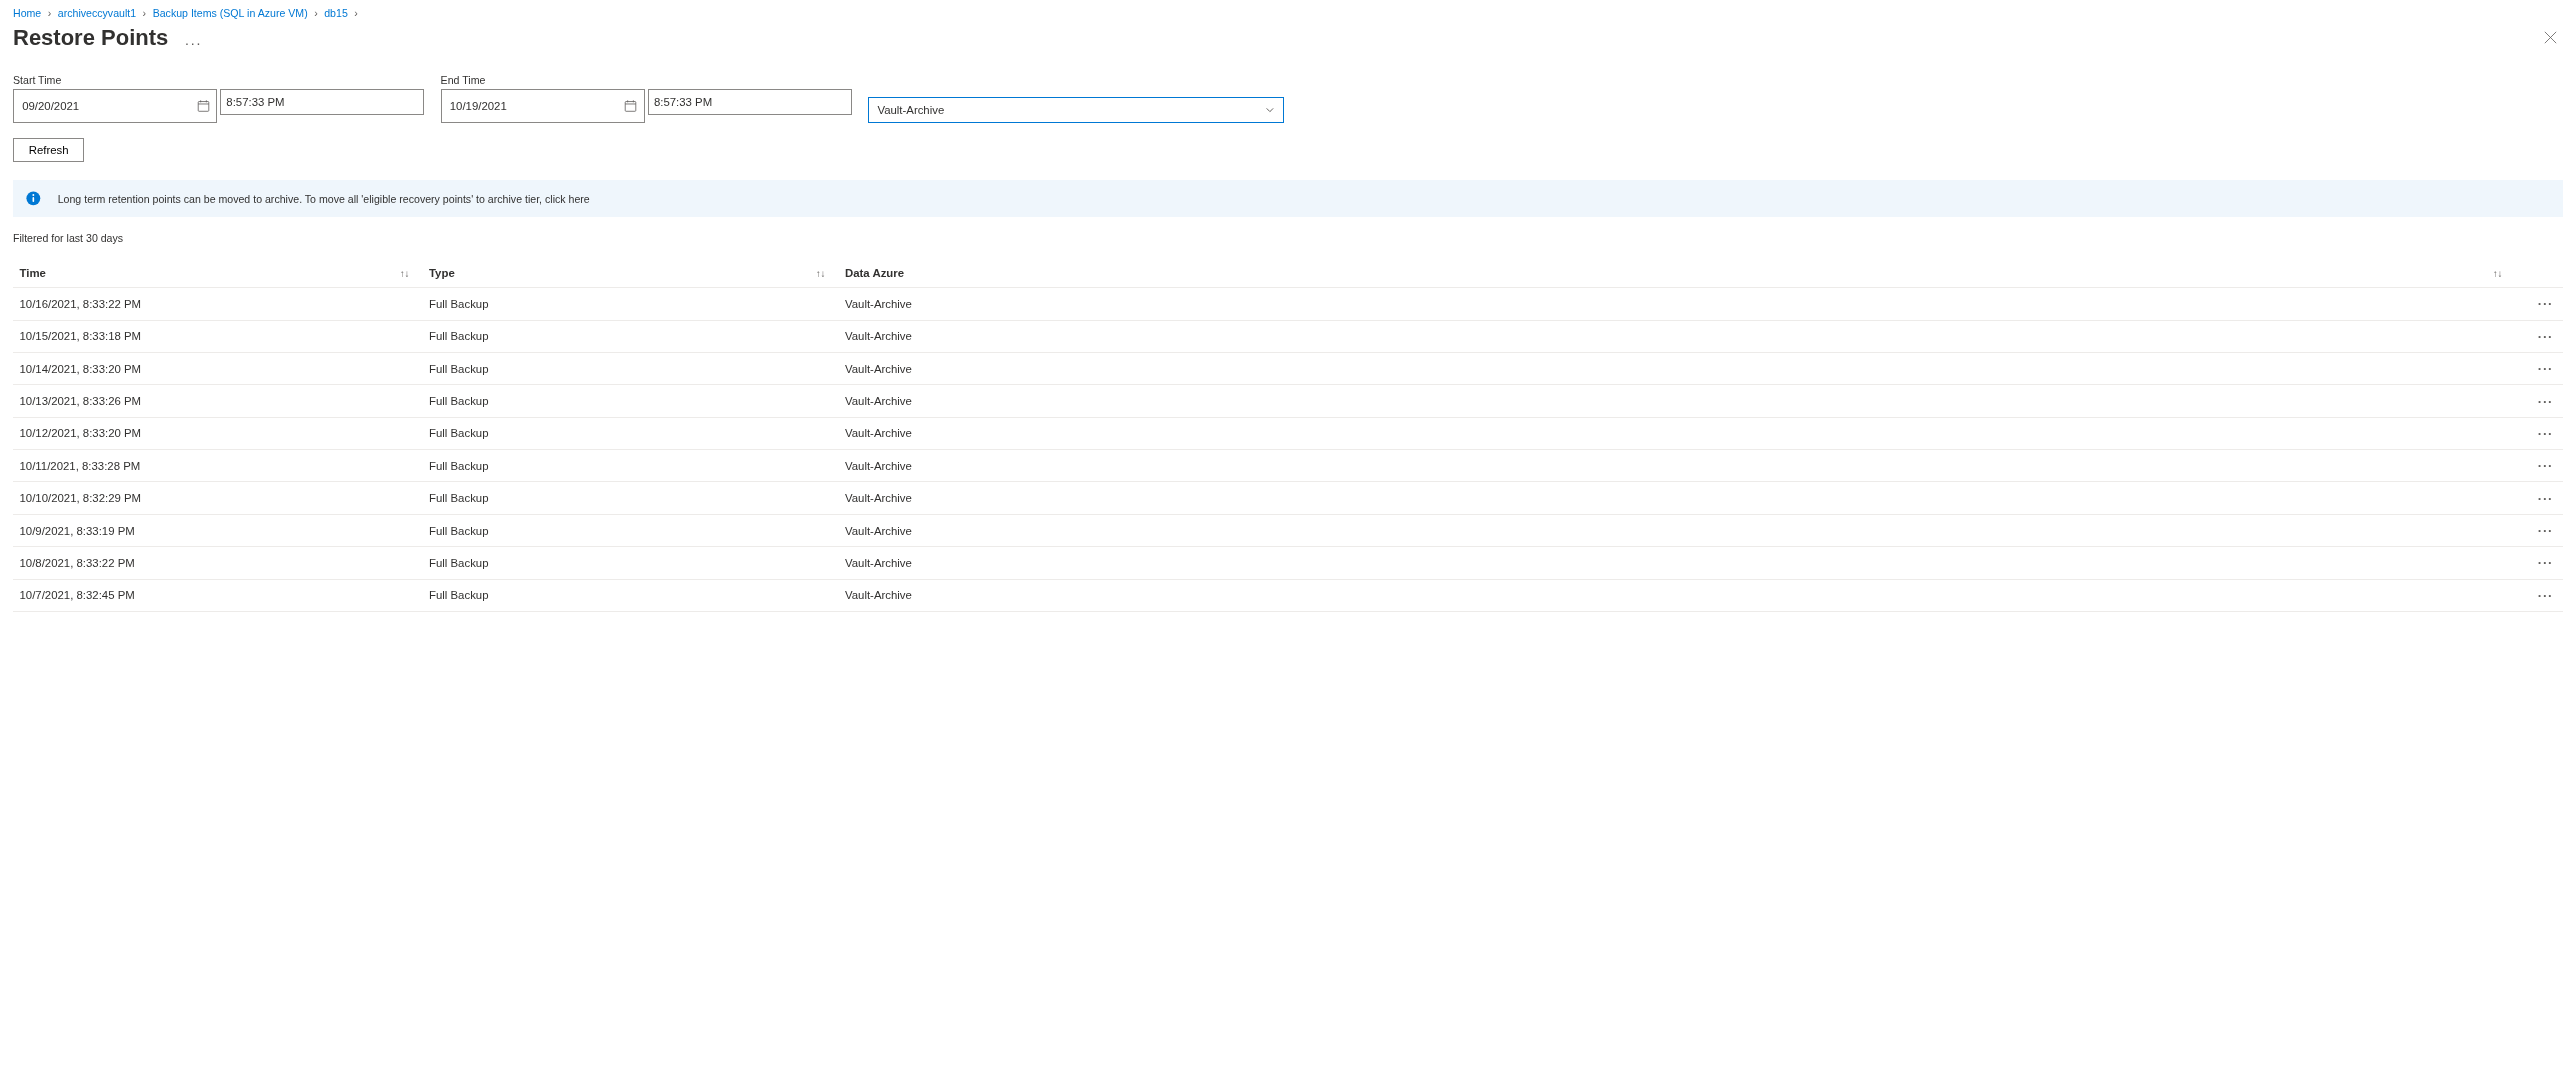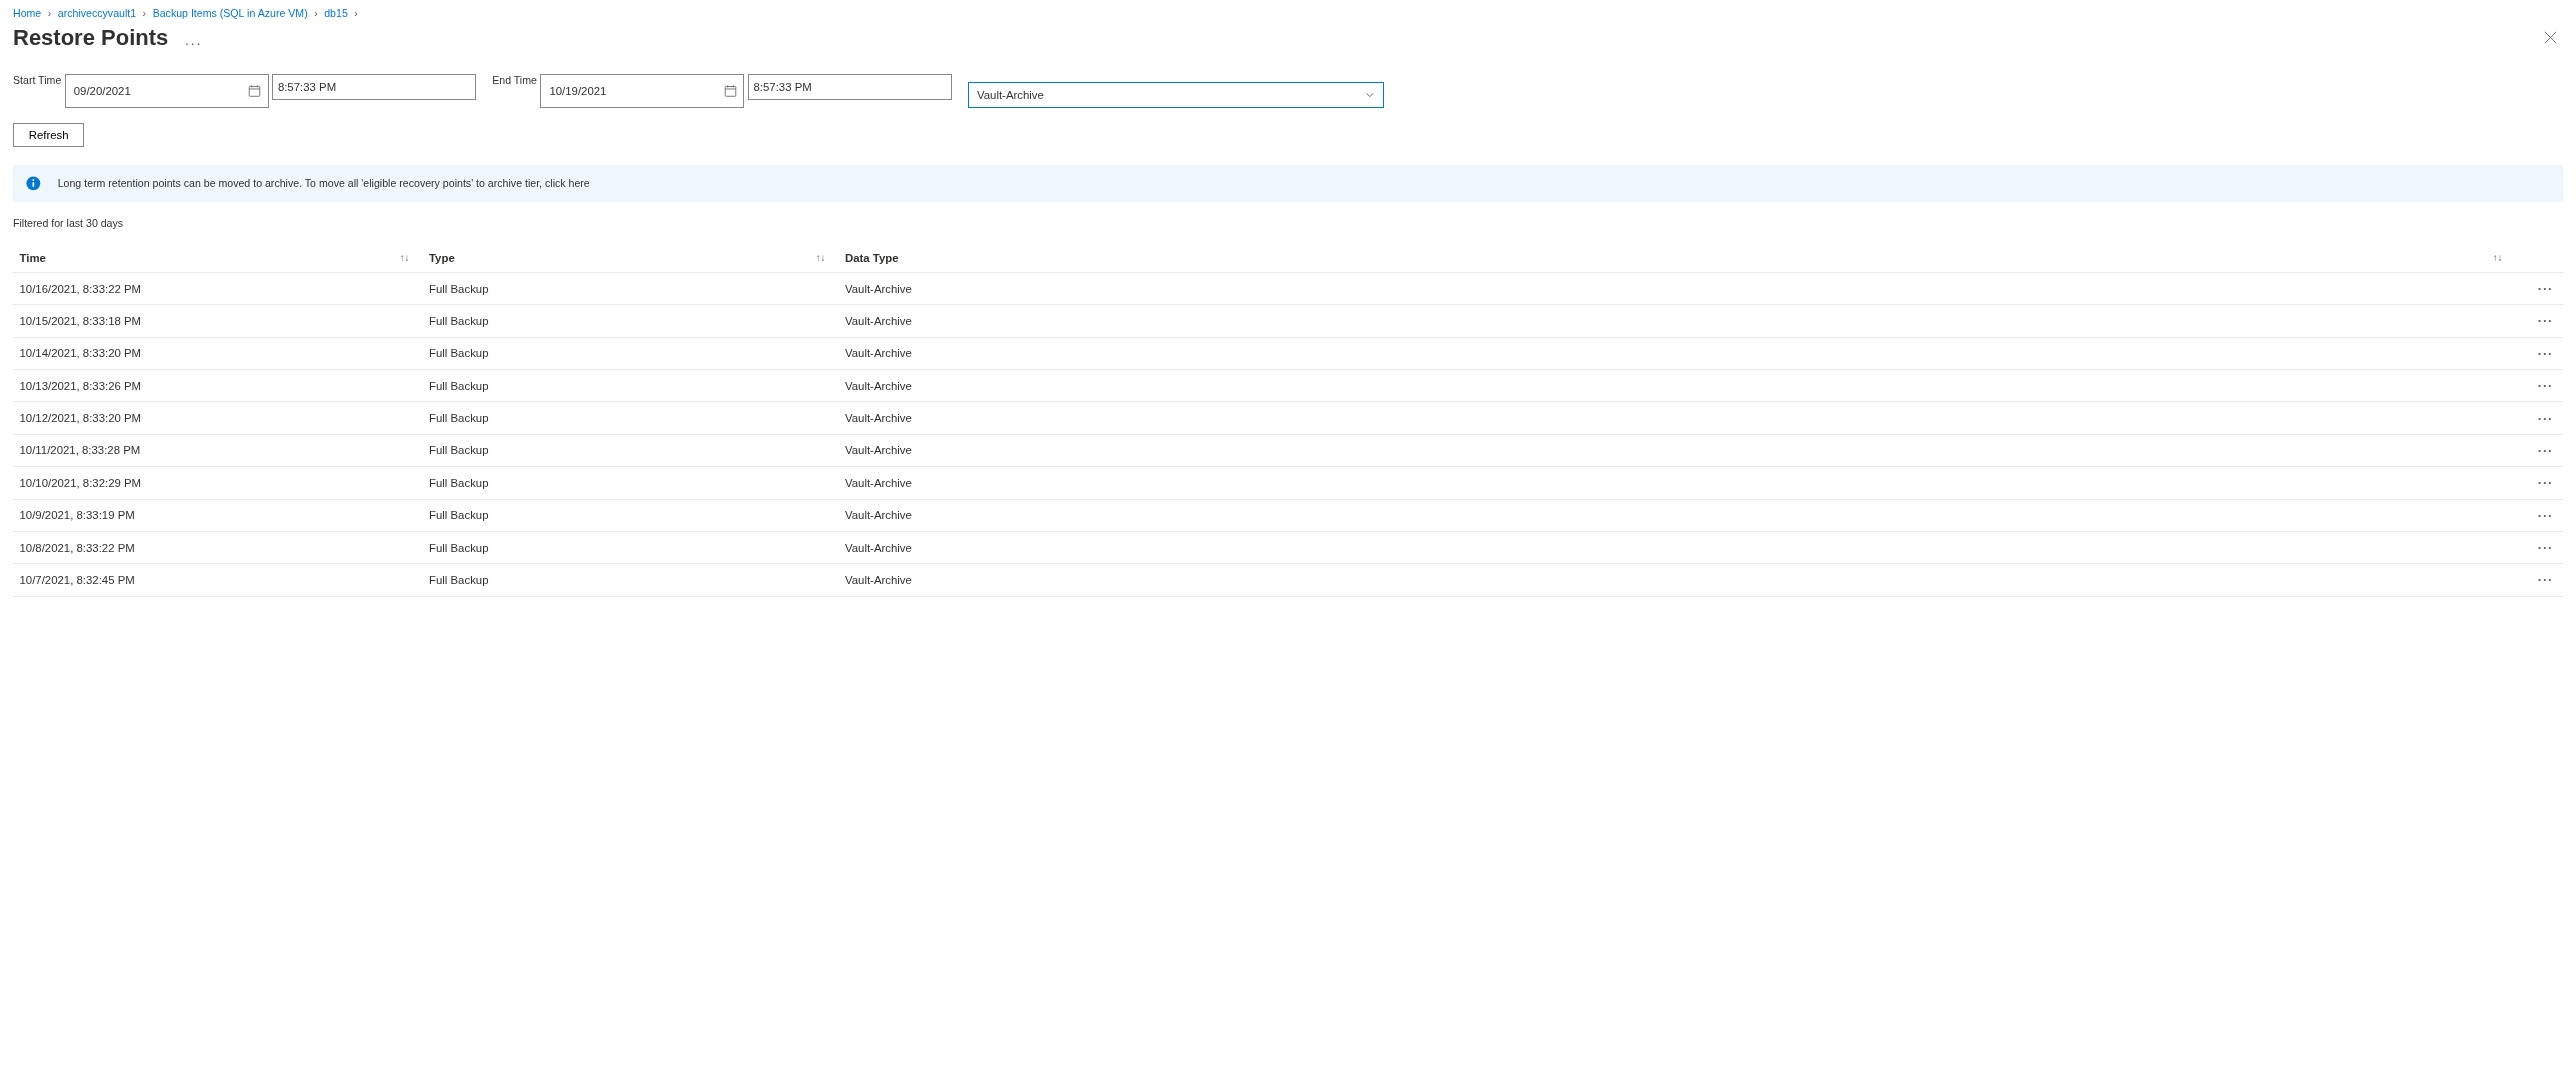--- a/index.html
+++ b/index.html
@@ -59,20 +59,21 @@
       font-weight: 300;
     }
     .filters-row {
       display: flex;
       gap: 16.3px;
       margin-bottom: 14.7px;
       align-items: flex-end;
     }
     .filter-group {
       display: flex;
+      flex-direction: column;
       gap: 3.3px;
     }
     .filter-label {
       font-size: 10.6px;
       color: #323130;
     }
     .filter-inputs {
       display: flex;
       gap: 3.3px;
     }
@@ -300,21 +301,21 @@
   <div class="table-header">
     <div class="th col-time">
       <span>Time</span>
       <span class="sort-icon">↑↓</span>
     </div>
     <div class="th col-type">
       <span>Type</span>
       <span class="sort-icon">↑↓</span>
     </div>
     <div class="th col-store">
-      <span>Data Type</span>
+      <span>Data Azure</span>
       <span class="sort-icon">↑↓</span>
     </div>
     <div class="col-actions"></div>
   </div>
   <div id="table-body">
       <div class="table-row">
         <div class="td col-time">10/16/2021, 8:33:22 PM</div>
         <div class="td col-type">Full Backup</div>
         <div class="td col-store">Vault-Archive</div>
         <div class="col-actions row-actions">···</div>

